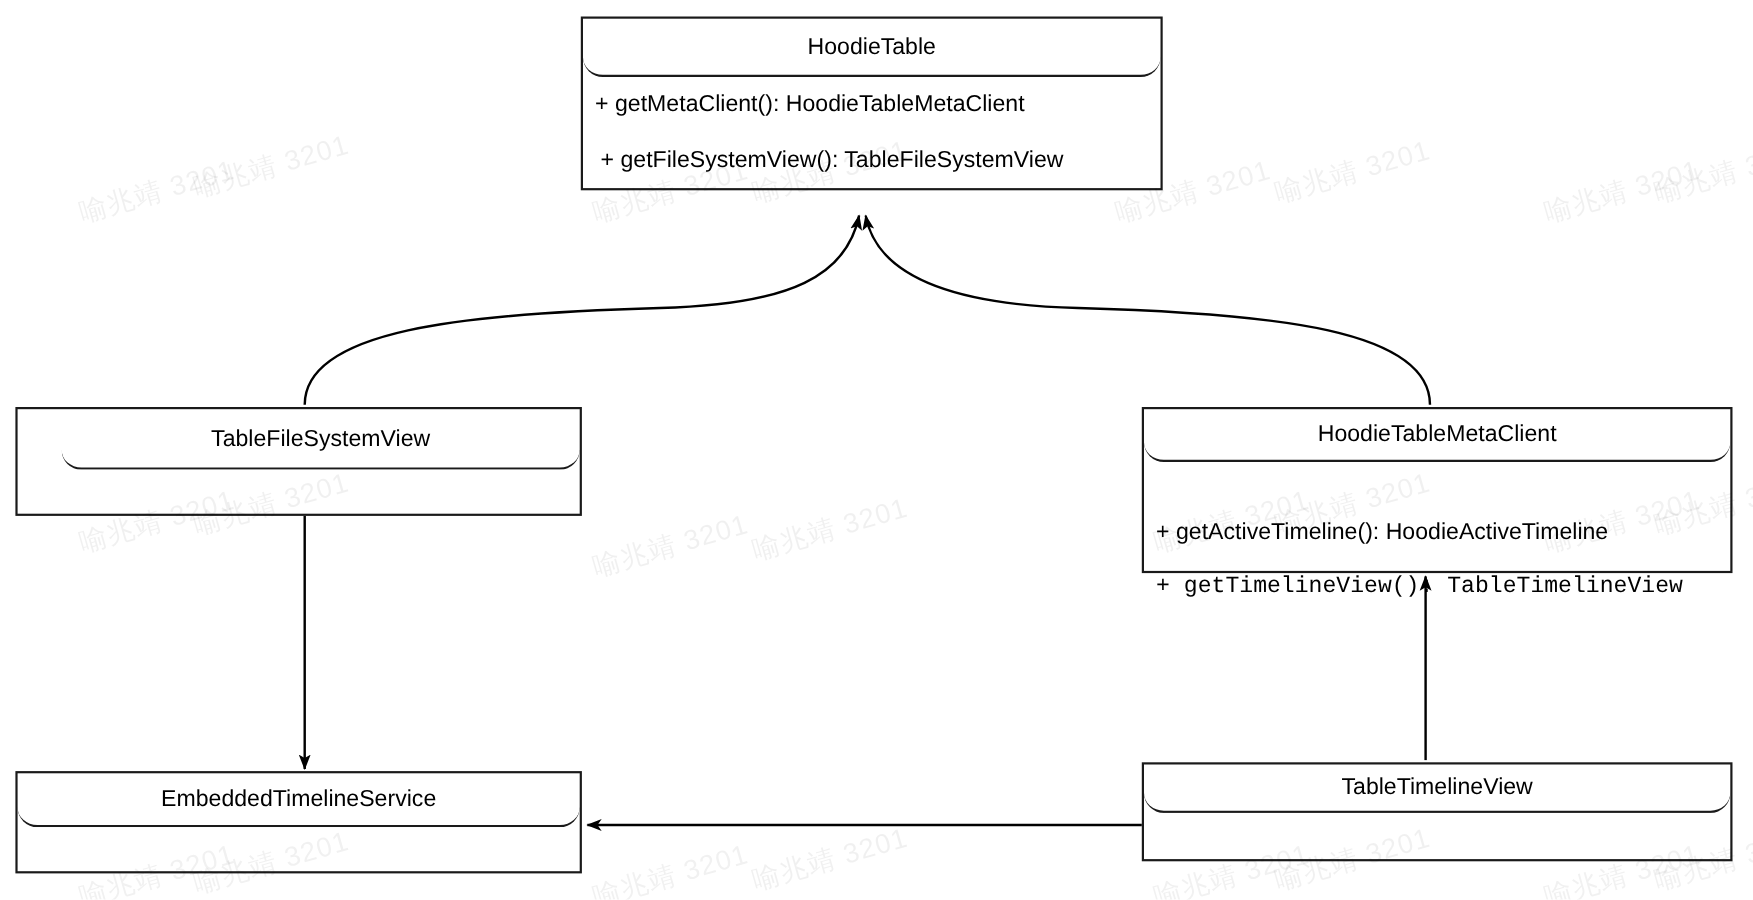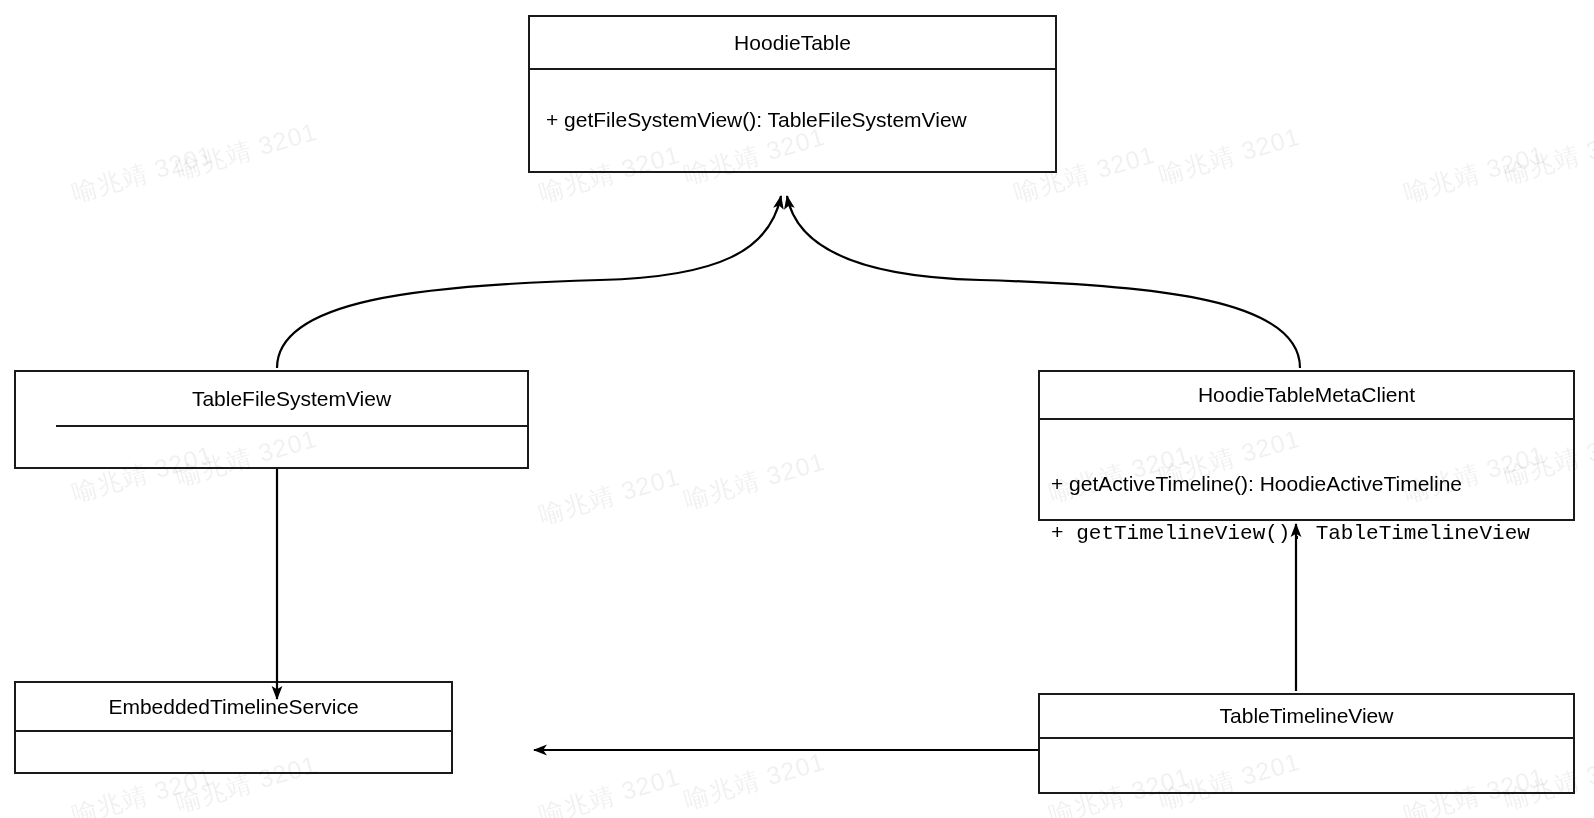--- a/index.html
+++ b/index.html
@@ -50,20 +50,21 @@
   }
   .uml-header {
     box-sizing: border-box;
     display: flex;
     align-items: center;
     justify-content: center;
     border-bottom: 2px solid #1a1a1a;
     font-size: 21px;
     color: #000000;
     text-align: center;
+    border-radius: 18px;
   }
   .uml-body {
     box-sizing: border-box;
     display: flex;
     flex-direction: column;
     justify-content: center;
   }
   .uml-member {
     font-size: 21px;
     color: #000000;
@@ -139,37 +140,38 @@
 
     <path d="M 1296,691 L 1296,524" fill="none" stroke="#000000" stroke-width="2.2" marker-end="url(#arrow-filled-v)"></path>
 
     <path d="M 1038,750 L 534,750" fill="none" stroke="#000000" stroke-width="2.2" marker-end="url(#arrow-open)"></path>
   </svg>
 
   <div id="class-layer">
       <div class="uml-class" style="left: 528px; top: 15px; width: 529px; height: 158px;">
         <div class="uml-header" style="height: 53px;">HoodieTable</div>
         <div class="uml-body" style="height: 101px;">
+          <div class="uml-member" style="height: 50.5px; line-height: 50.5px;">+ getMetaClient(): HoodieTableMetaClient</div>
           <div class="uml-member" style="height: 50.5px; line-height: 50.5px; padding-left: 16px;">+ getFileSystemView(): TableFileSystemView</div>
         </div>
       </div>
       <div class="uml-class" style="left: 14px; top: 370px; width: 515px; height: 99px;">
         <div class="uml-header" style="height: 55px; margin-left: 40px;">TableFileSystemView</div>
         <div class="uml-body empty" style="height: 40px;"></div>
       </div>
       <div class="uml-class" style="left: 1038px; top: 370px; width: 537px; height: 151px;">
         <div class="uml-header" style="height: 48px;">HoodieTableMetaClient</div>
         <div class="uml-body" style="height: 99px; margin-top: 39px;">
           <div class="uml-member" style="height: 49.5px; line-height: 49.5px;">+ getActiveTimeline(): HoodieActiveTimeline</div>
           <div class="uml-member" style="height: 49.5px; line-height: 49.5px; font-family: Liberation Mono, monospace;">+ getTimelineView(): TableTimelineView</div>
         </div>
       </div>
-      <div class="uml-class" style="left: 14px; top: 681px; width: 439px; height: 93px;">
+      <div class="uml-class" style="left: 14px; top: 701px; width: 515px; height: 93px;">
         <div class="uml-header" style="height: 49px;">EmbeddedTimelineService</div>
         <div class="uml-body empty" style="height: 40px;"></div>
       </div>
-      <div class="uml-class" style="left: 1038px; top: 693px; width: 537px; height: 101px;">
+      <div class="uml-class" style="left: 1038px; top: 693px; width: 537px; height: 90px;">
         <div class="uml-header" style="height: 44px;">TableTimelineView</div>
         <div class="uml-body empty" style="height: 53px;"></div>
       </div>
     </div>
 
 </div>
 
 </body></html>

